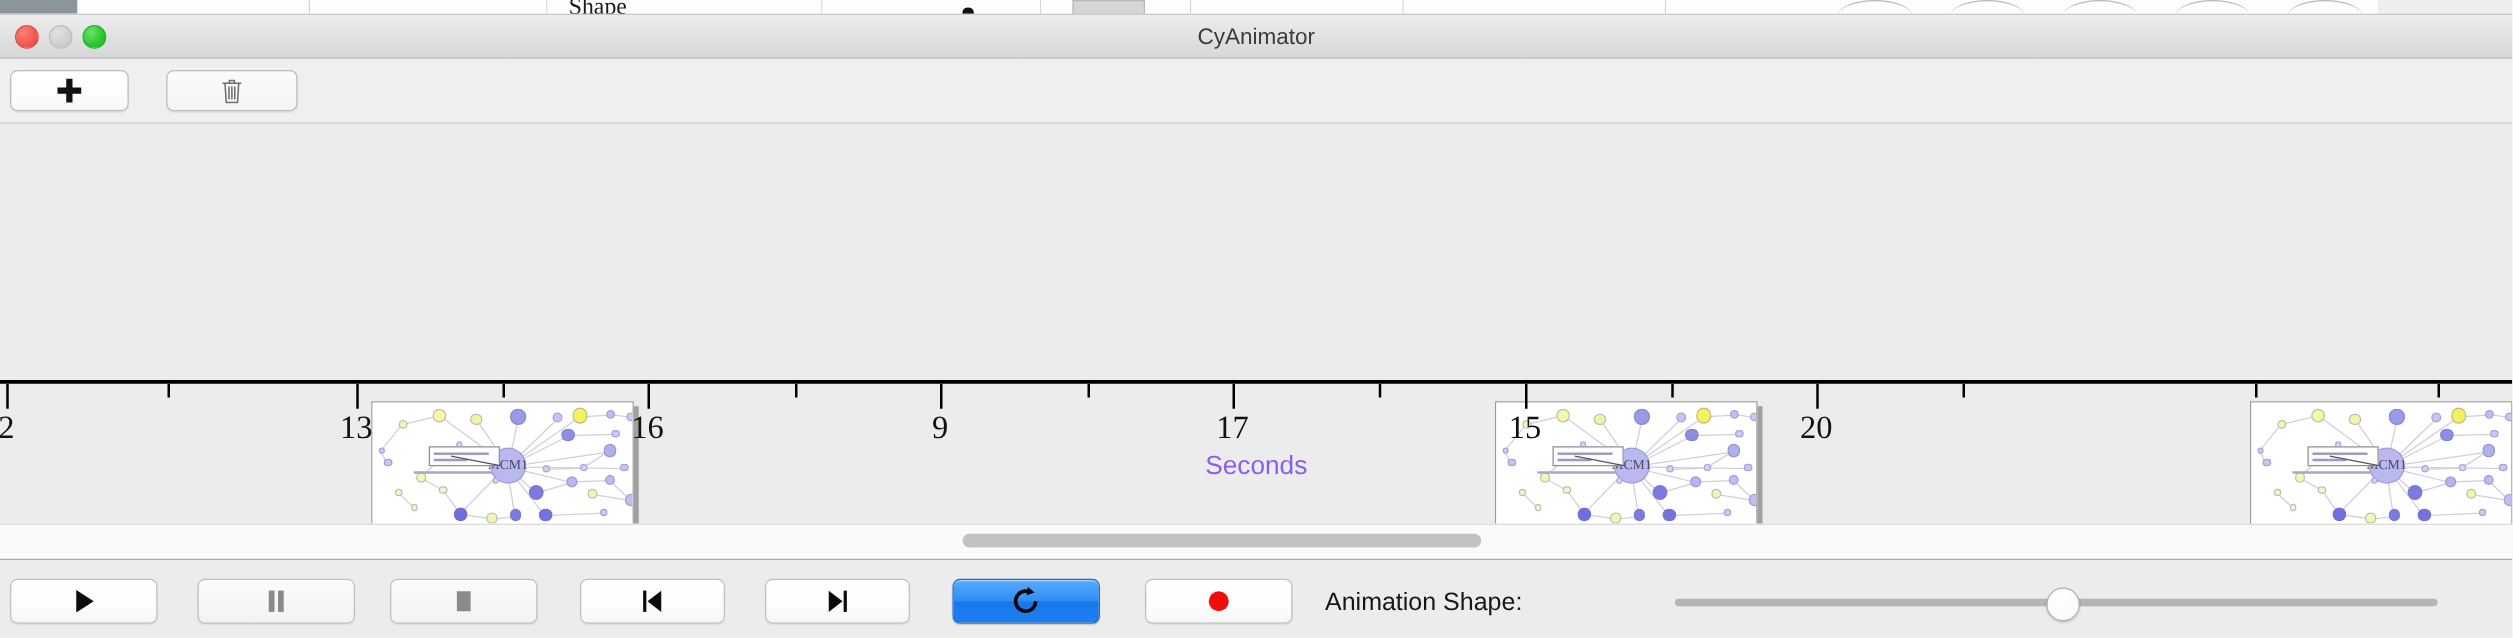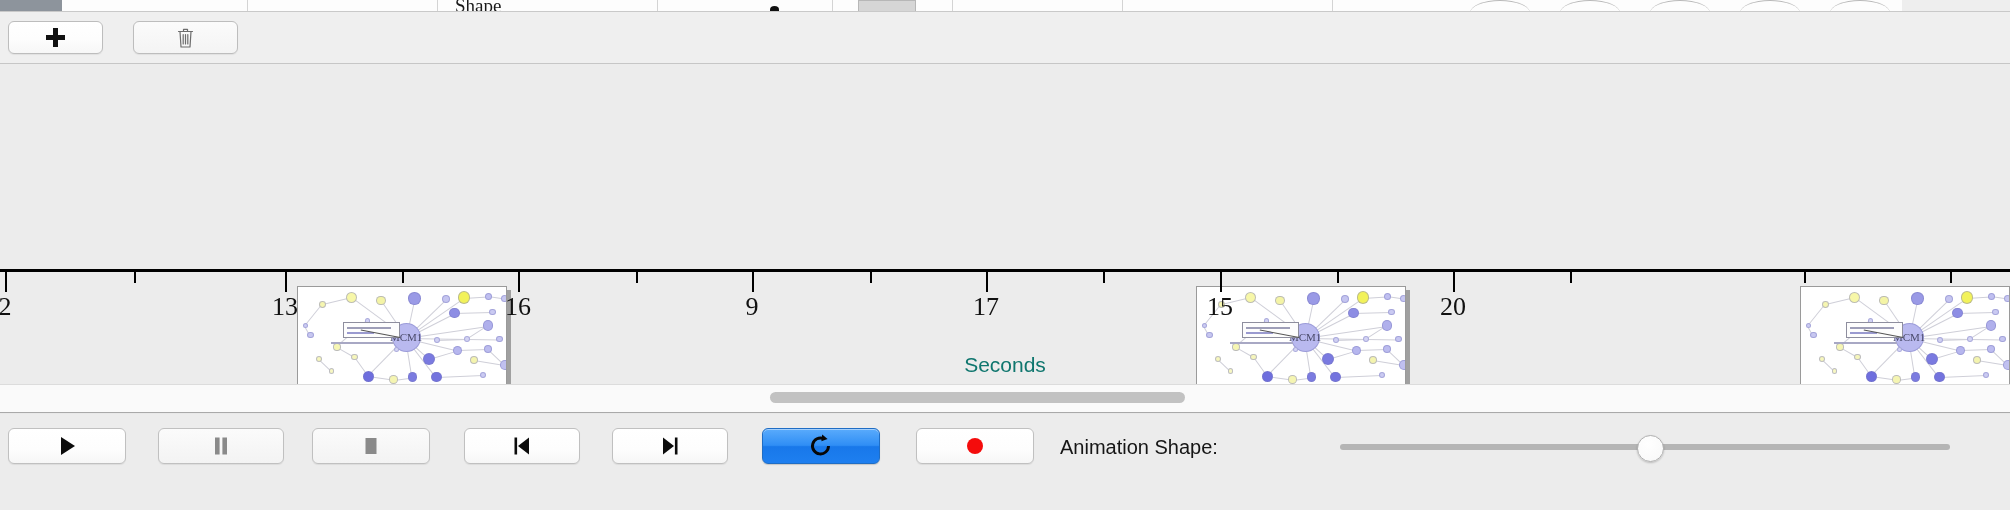--- a/index.html
+++ b/index.html
@@ -242,22 +242,21 @@
     font-size: 26px;
     color: #111;
     transform: translateX(-50%);
     white-space: nowrap;
   }
   .axis-title {
     position: absolute;
     width: 100%;
     text-align: center;
     font-size: 21px;
-    color: #0f766e;
-    margin-top: 27px;
+    color: #8b5cf6;
   }
 
   
   .hscroll-wrap {
     position: relative;
     height: 27px;
     background: #fafafa;
     border-top: 1px solid #dcdcdc;
     border-bottom: 1px solid #a9a9a9;
   }
@@ -345,20 +344,28 @@
     <div class="bg-curve" style="left:1650px;"></div>
     <div class="bg-curve" style="left:1740px;"></div>
     <div class="bg-curve" style="left:1830px;"></div>
     <div class="bg-curve" style="left:1920px;"></div>
     <div style="position:absolute;left:770px;top:6px;width:9px;height:7px;background:#111;border-radius:50% 50% 0 0;"></div>
     <div style="position:absolute;left:858px;top:0;width:58px;height:12px;background:#d6d6d6;border:1px solid #b7b7b7;box-sizing:border-box;"></div>
   </div>
 
   <div class="window">
 
+    <div class="titlebar">
+      <div class="traffic">
+        <span class="light red"></span>
+        <span class="light yellow"></span>
+        <span class="light green"></span>
+      </div>
+      <div class="title-text">CyAnimator</div>
+    </div>
 
     <div class="toolbar">
 
       <div class="btn btn-add">
         <span class="plus-icon"></span>
       </div>
 
       <div class="btn btn-del flat">
         <svg class="trash-icon" viewBox="0 0 17 21">
           <path d="M1.5 4.5 h14 M3 4.5 l1 15.5 h9 l1 -15.5 M6.5 4.5 v-2.2 h4 v2.2 M6.2 7.5 v9.5 M8.5 7.5 v9.5 M10.8 7.5 v9.5" fill="none" stroke="#6d6d6d" stroke-width="1.2" stroke-linecap="round" stroke-linejoin="round"></path>

